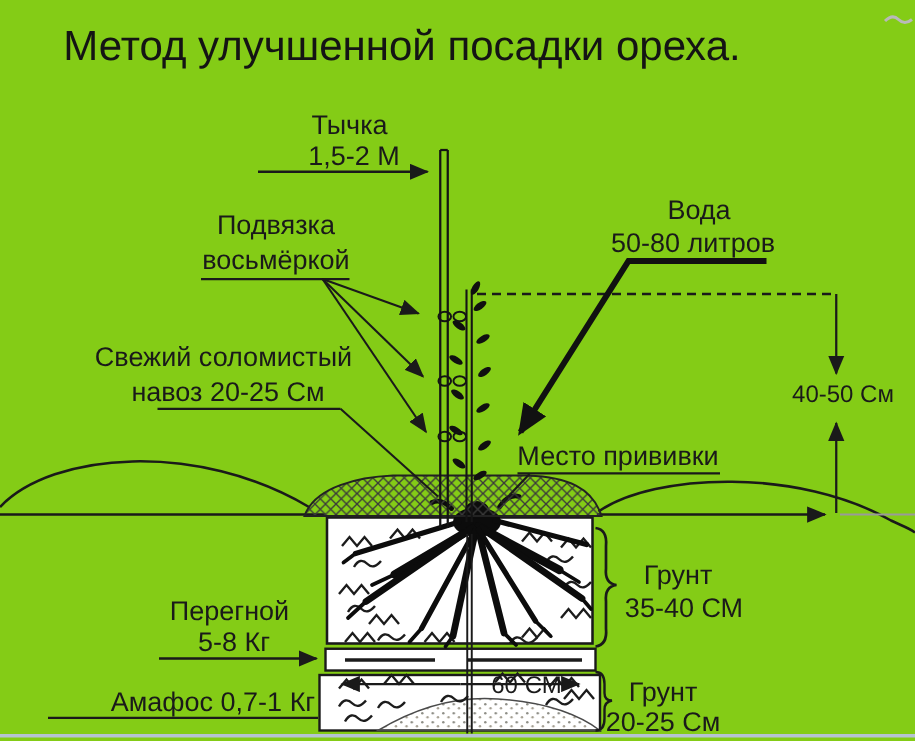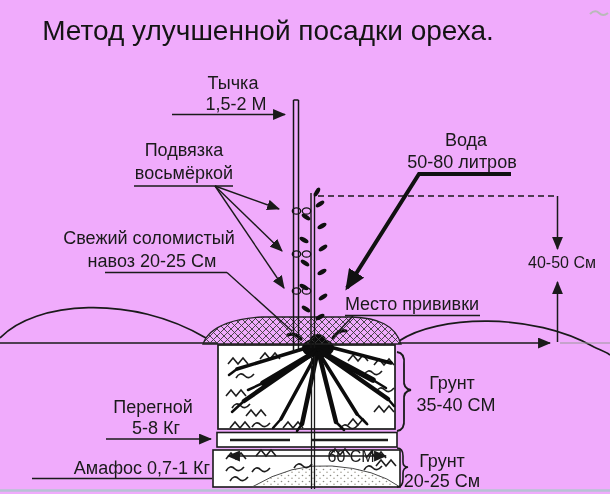--- a/index.html
+++ b/index.html
@@ -1,16 +1,16 @@
 <!DOCTYPE html>
 <html><head>
 <meta charset="utf-8">
 <style>
   html,body{margin:0;padding:0;background:#ffffff;}
-  .stage{width:610px;height:494px;position:relative;background:#f0abfc;overflow:hidden;
+  .stage{width:610px;height:494px;position:relative;background:#84cc16;overflow:hidden;
          font-family:"Liberation Sans", sans-serif;}
   svg{display:block}
   text{font-family:"Liberation Sans", sans-serif; fill:#1a1a1a;}
   .lbl{font-size:18px;}
   .lbl-s{font-size:16px;}
   .title{font-size:28px; fill:#141414;}
   .ink{stroke:#1a1a1a;}
 </style>
 </head>
 <body>

